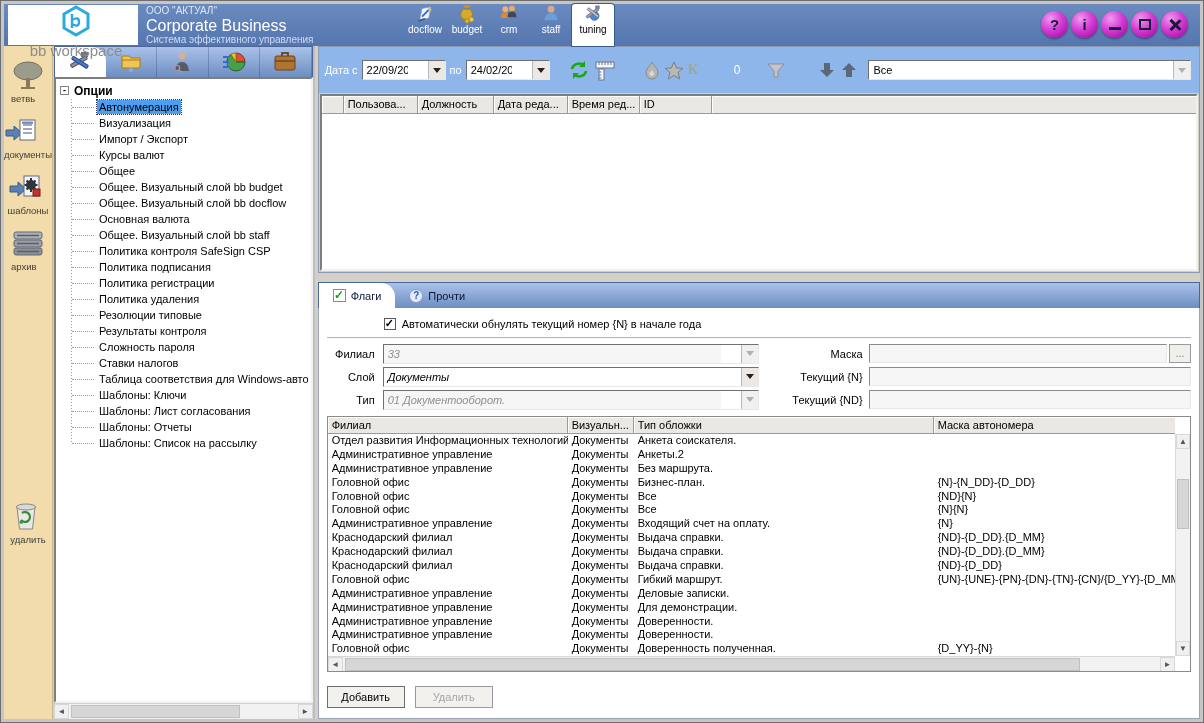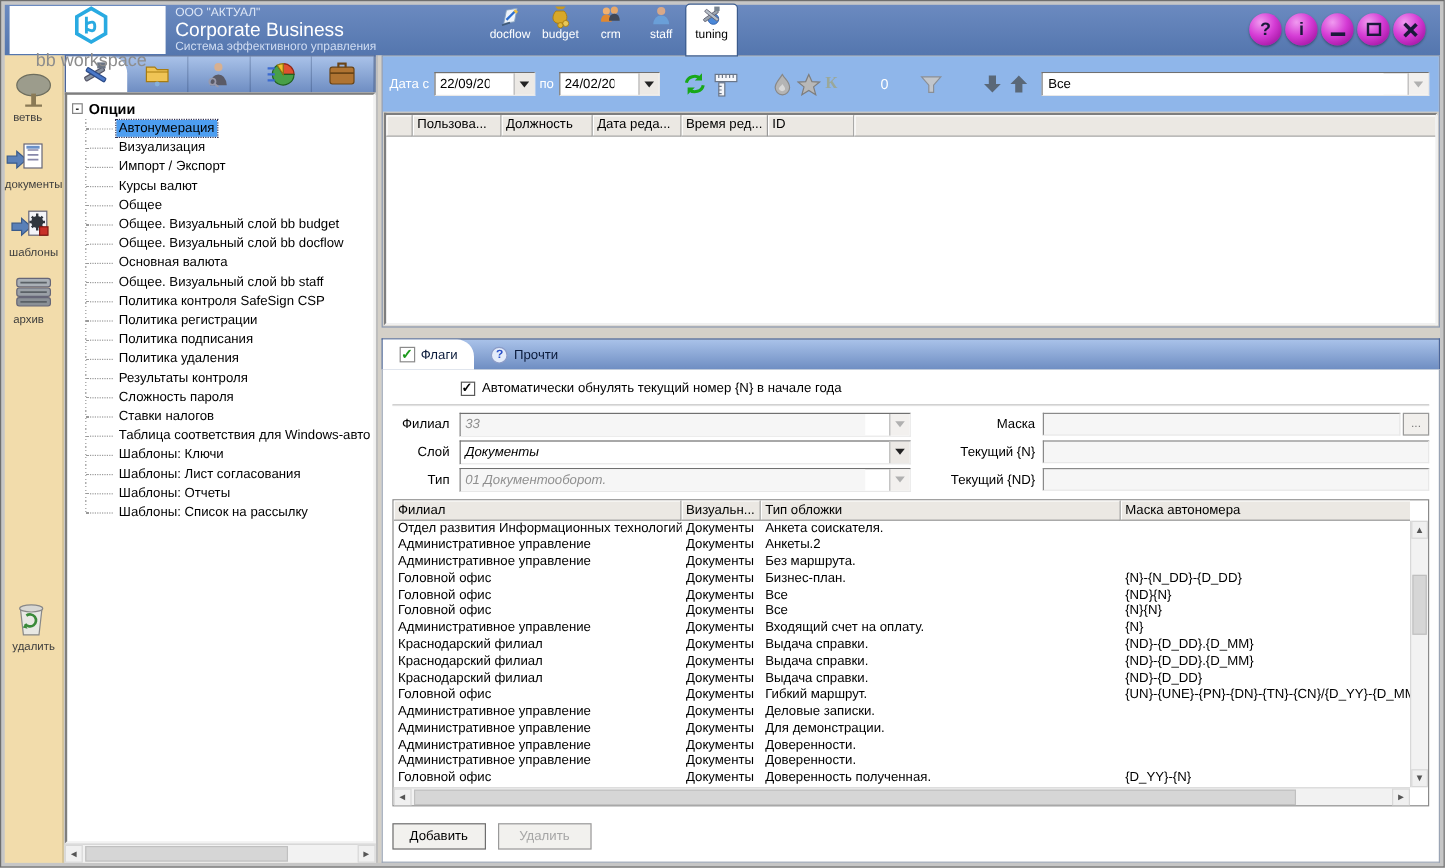--- a/index.html
+++ b/index.html
@@ -389,33 +389,37 @@
               <span class="tree-label">Общее. Визуальный слой bb staff</span>
             </div>
 
             <div class="tree-item">
               <span class="stub"></span>
               <span class="tree-label">Политика контроля SafeSign CSP</span>
             </div>
 
             <div class="tree-item">
               <span class="stub"></span>
+              <span class="tree-label">Политика подписания</span>
+            </div>
+
+            <div class="tree-item">
+              <span class="stub"></span>
               <span class="tree-label">Политика регистрации</span>
             </div>
 
             <div class="tree-item">
               <span class="stub"></span>
-              <span class="tree-label">Политика подписания</span>
-            </div>
-
-            <div class="tree-item">
-              <span class="stub"></span>
               <span class="tree-label">Политика удаления</span>
             </div>
 
+            <div class="tree-item">
+              <span class="stub"></span>
+              <span class="tree-label">Резолюции типовые</span>
+            </div>
 
             <div class="tree-item">
               <span class="stub"></span>
               <span class="tree-label">Результаты контроля</span>
             </div>
 
             <div class="tree-item">
               <span class="stub"></span>
               <span class="tree-label">Сложность пароля</span>
             </div>

